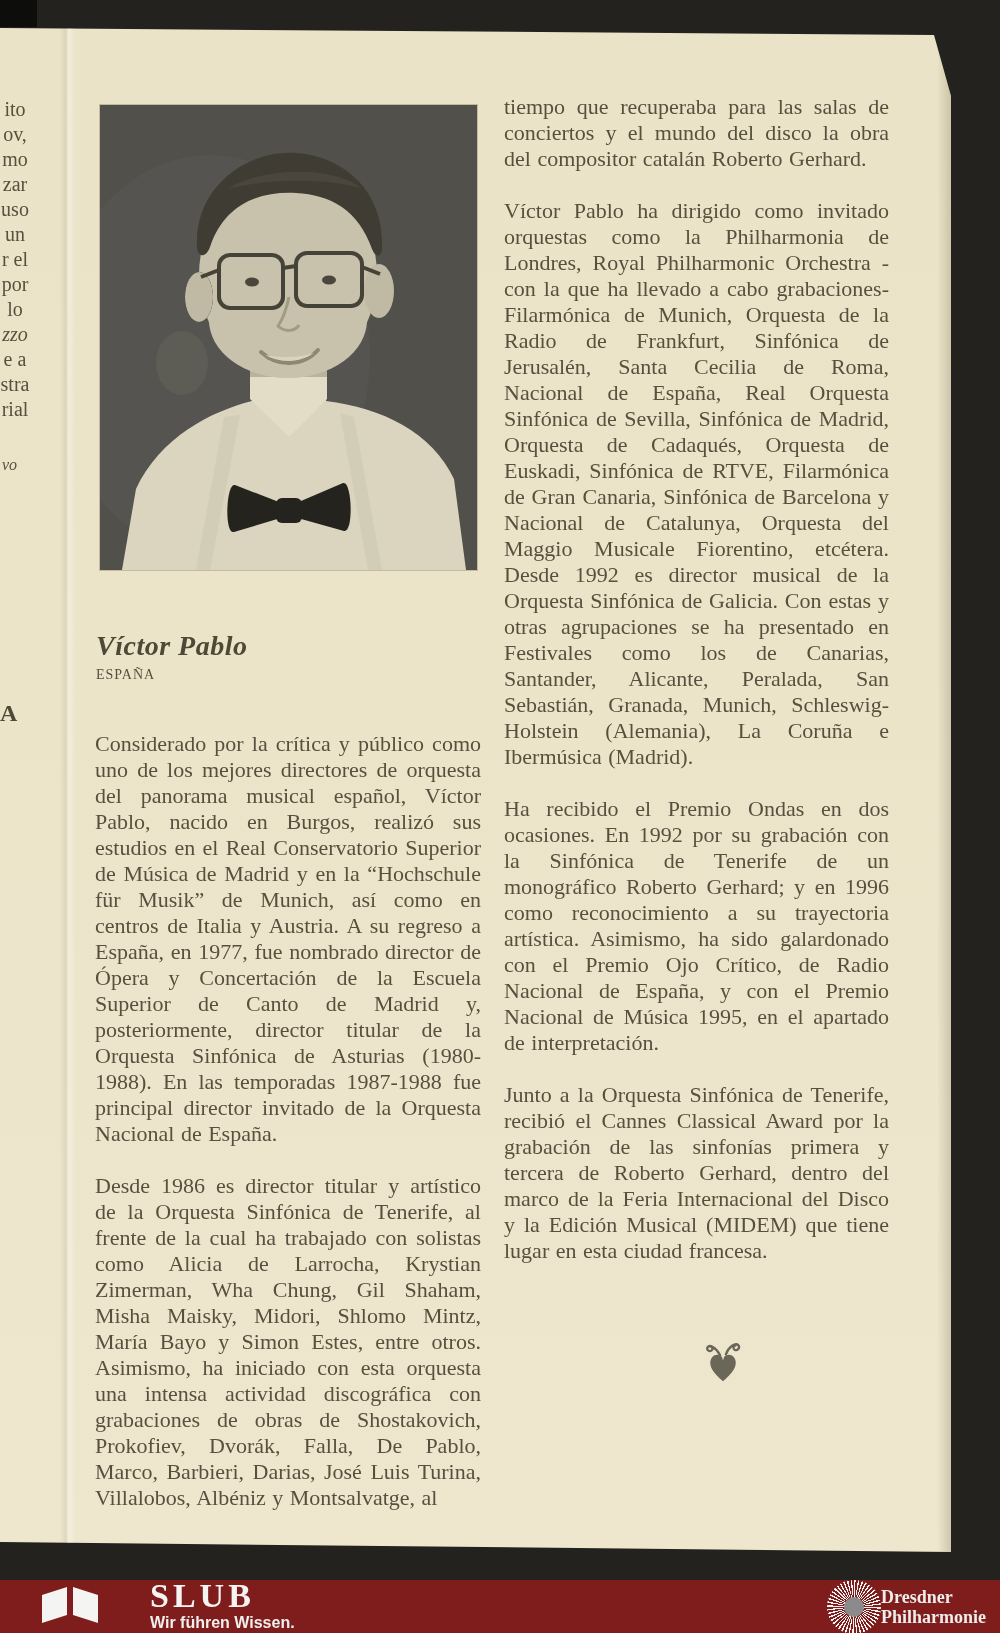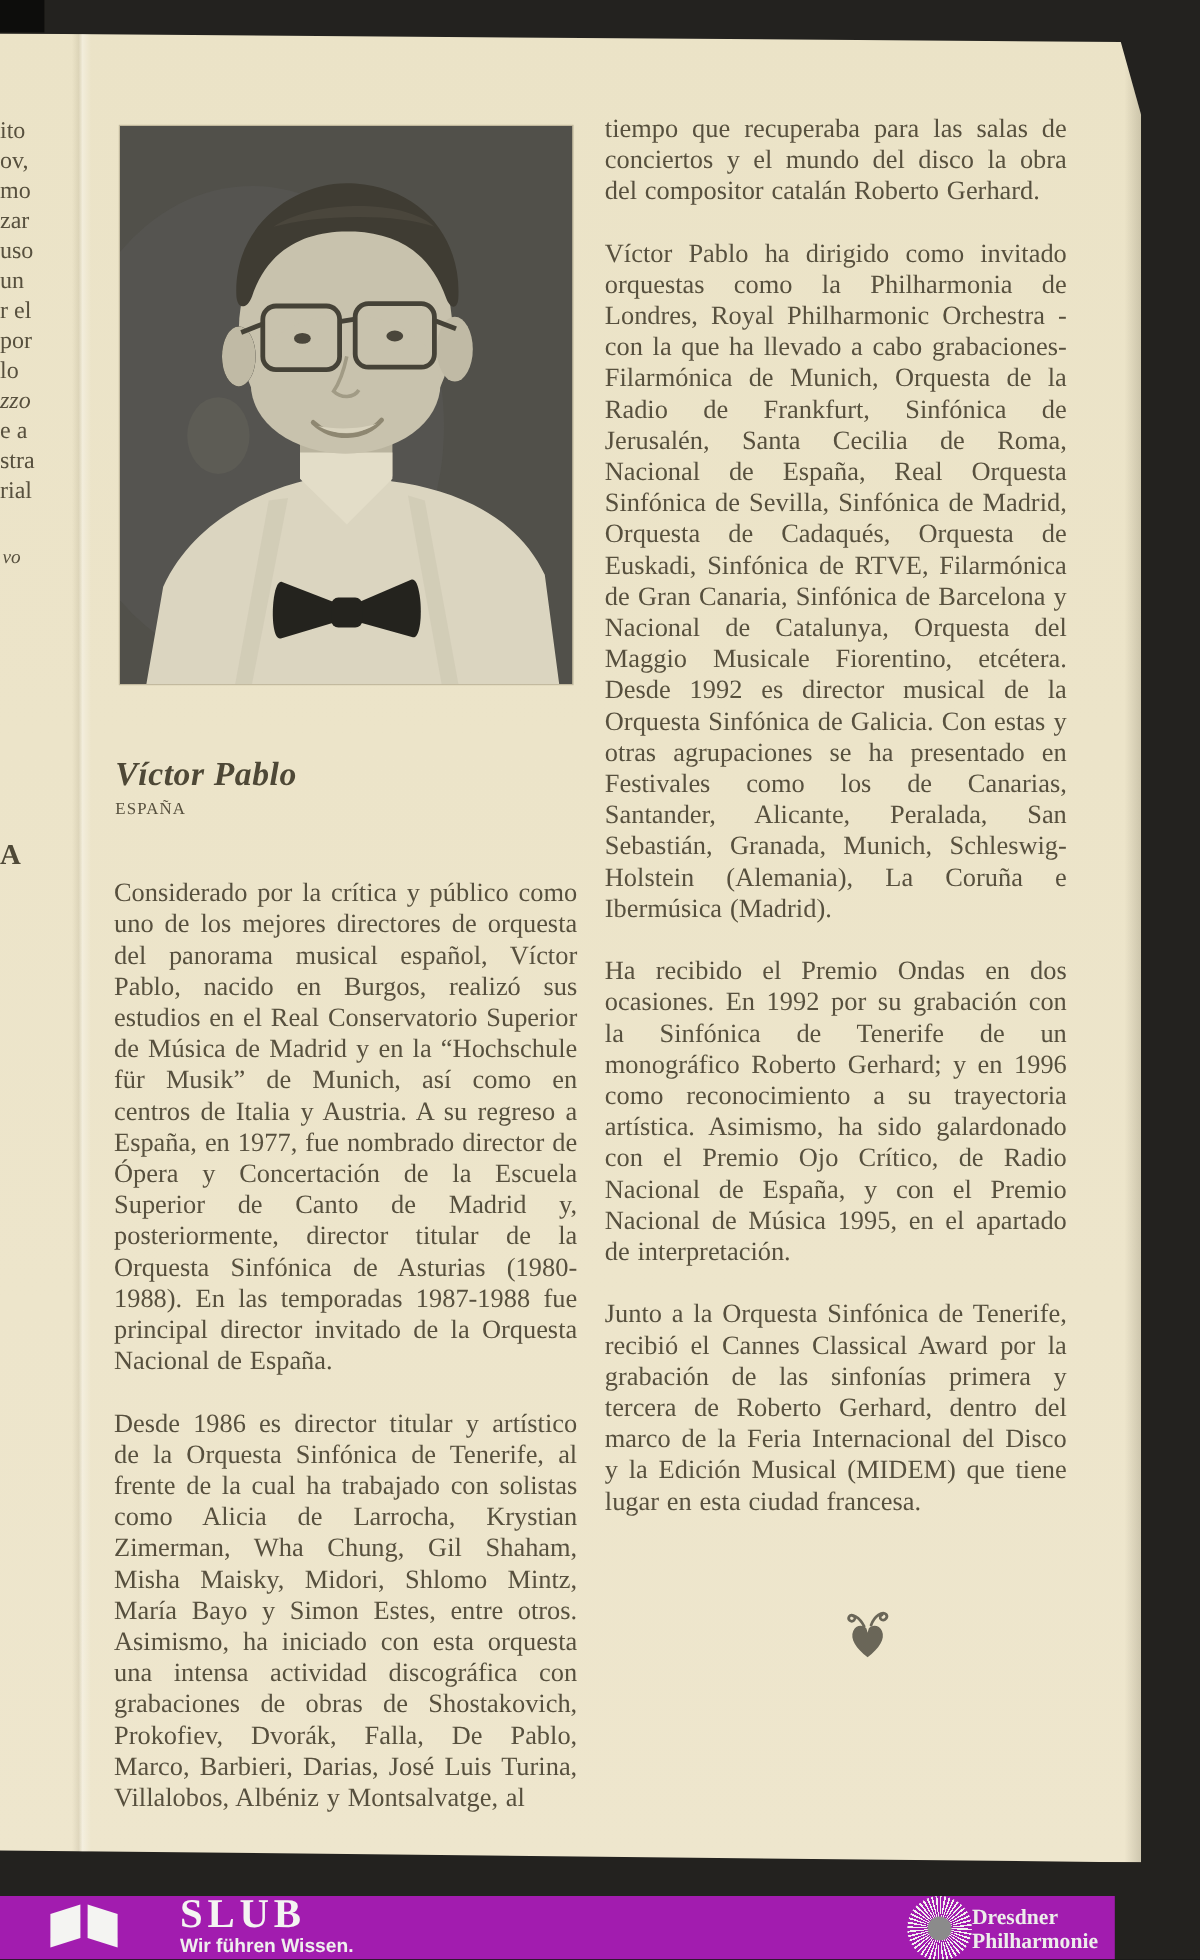--- a/index.html
+++ b/index.html
@@ -8,40 +8,40 @@
   #corner-dark{position:absolute;left:0;top:0;width:37px;height:27px;background:#0d0d0c;}
   
   #page{position:absolute;left:0;top:0;width:951px;height:1552px;
         background:linear-gradient(180deg,#ebe3c7 0%,#ece4c9 40%,#eee6cd 100%);
         clip-path:polygon(0 28px,934px 35px,951px 96px,951px 1552px,0 1542px);}
   .crease-left{position:absolute;left:60px;top:0;width:16px;height:100%;
         background:linear-gradient(90deg,rgba(0,0,0,0) 0%,rgba(90,80,50,0.10) 35%,rgba(255,255,255,0.35) 55%,rgba(0,0,0,0) 100%);}
   .edge-right{position:absolute;right:0;top:0;width:14px;height:100%;
         background:linear-gradient(90deg,rgba(0,0,0,0) 0%,rgba(60,55,35,0.18) 100%);}
   
-  #frag-col{position:absolute;left:0;top:97px;width:30px;text-align:left;
+  #frag-col{position:absolute;left:0;top:97px;width:30px;text-align:center;
         font-size:20px;line-height:25px;color:#57503e;white-space:nowrap;}
   #frag-col .i{font-style:italic;}
   #frag-vo{position:absolute;left:2px;top:456px;font-size:16px;font-style:italic;color:#57503e;}
   #frag-a{position:absolute;left:0;top:700px;font-size:24px;font-weight:bold;color:#4f4937;}
   
   #photo{position:absolute;left:100px;top:105px;width:377px;height:465px;box-shadow:0 0 0 1px rgba(70,60,35,0.25);}
   
   #name{position:absolute;left:96px;top:630px;font-size:28px;font-weight:bold;font-style:italic;color:#4e4836;letter-spacing:0.5px;}
   #country{position:absolute;left:96px;top:667px;font-size:14px;color:#57503e;letter-spacing:1px;}
   
   .col{position:absolute;color:#57503e;font-size:22px;line-height:26px;text-align:justify;word-spacing:1px;}
   #col-left{left:95px;top:731px;width:386px;}
   #col-right{left:504px;top:94px;width:385px;}
   .col p{margin:0 0 26px 0;}
   .col p:last-child{margin-bottom:0;}
   
   #ornament{position:absolute;left:700px;top:1336px;width:46px;height:50px;}
   
-  #footer-bar{position:absolute;left:0;top:1580px;width:929px;height:53px;background:#a21caf;
+  #footer-bar{position:absolute;left:0;top:1580px;width:1000px;height:53px;background:#7f1d1d;
         display:flex;align-items:center;justify-content:space-between;box-sizing:border-box;padding:0 14px 0 40px;}
   #slub-group{display:flex;align-items:flex-start;gap:48px;}
   #slub-icon{margin-top:4px;}
   #slub-word{font-family:"Liberation Serif","DejaVu Serif",serif;font-weight:bold;font-size:34px;line-height:30px;
         letter-spacing:4px;color:#f4f4f2;}
   #slub-tag{font-family:"Liberation Sans","DejaVu Sans",sans-serif;font-weight:bold;font-size:16px;color:#efefed;margin-top:3px;}
   #dp-group{display:flex;align-items:center;gap:0;}
   .sunburst{width:54px;height:54px;border-radius:50%;position:relative;
         background:repeating-conic-gradient(#f1f1ef 0deg 3.5deg,rgba(0,0,0,0) 3.5deg 8.2deg);}
   .sunburst::after{content:"";position:absolute;inset:17px;border-radius:50%;background:#8b8b8b;}

